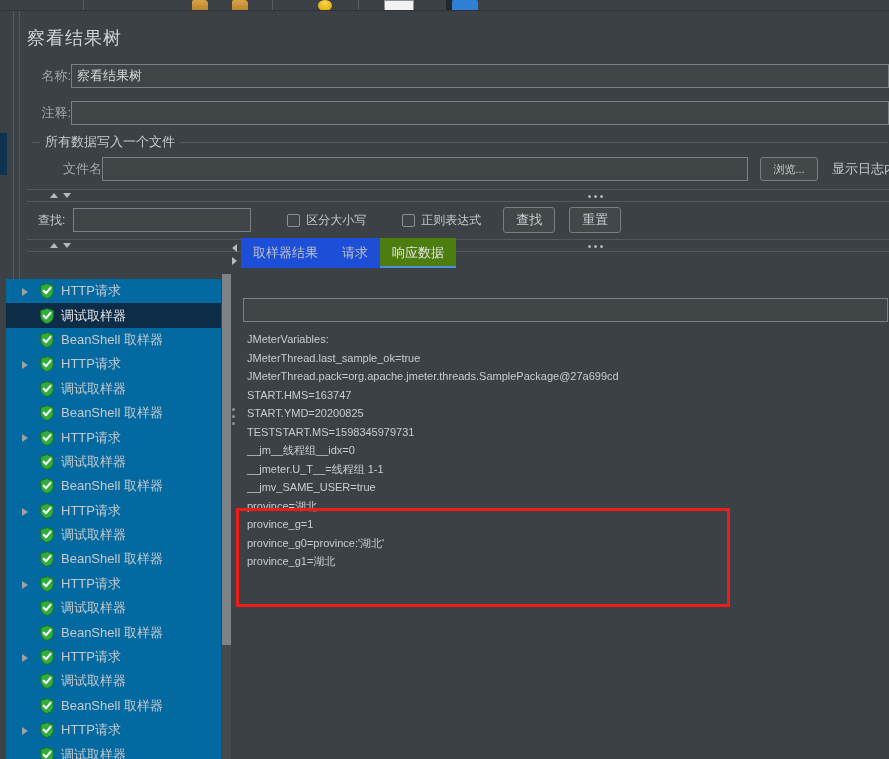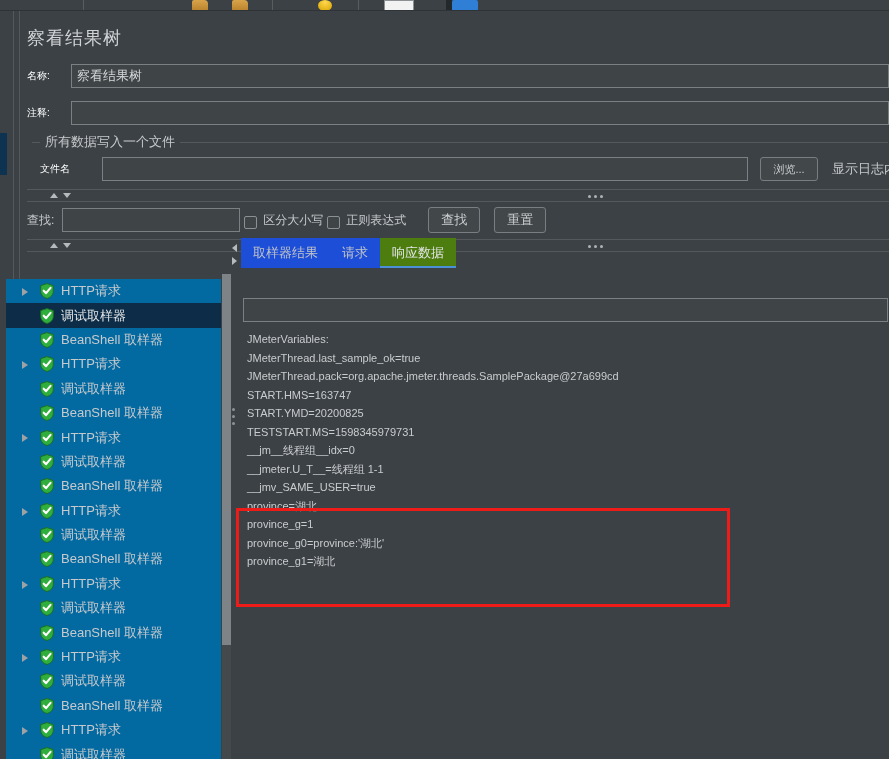--- a/index.html
+++ b/index.html
@@ -42,21 +42,21 @@
 
   
   .panel { position: absolute; left: 20px; top: 11px; right: 0; bottom: 0; background: #3c4145; }
 
   .page-title {
     position: absolute; left: 7px; top: 15px;
     font-size: 18px; color: #d0d3d5; letter-spacing: 1px;
   }
 
   .form-row { position: absolute; left: 7px; display: flex; align-items: center; }
-  .form-label { width: 44px; font-size: 10px; color: #ffffff; }
+  .form-label { width: 44px; font-size: 13px; color: #a3a3a3; text-align: right; }
   .txtfield {
     background: #3f4447;
     border: 1px solid #7b8084;
     height: 24px;
     color: #d6d9db;
     font-size: 13px;
     padding: 0 5px;
     display: flex; align-items: center;
     font-family: "Liberation Sans", "DejaVu Sans", sans-serif;
   }
@@ -96,24 +96,24 @@
   .dv-arrows { position: absolute; left: 23px; top: 3px; display: flex; gap: 5px; }
   .tri-up { width: 0; height: 0; border-left: 4px solid transparent; border-right: 4px solid transparent; border-bottom: 5px solid #b7babc; }
   .tri-dn { width: 0; height: 0; border-left: 4px solid transparent; border-right: 4px solid transparent; border-top: 5px solid #b7babc; }
   .dv-dots { position: absolute; left: 561px; top: 5px; display: flex; gap: 3px; }
   .dv-dots i { width: 3px; height: 3px; background: #aeb2b5; border-radius: 50%; }
 
   #divider-1 { top: 178px; }
   #divider-2 { top: 228px; }
 
   
-  .search-row { position: absolute; left: 7px; top: 196px; display: flex; align-items: center; height: 26px; }
+  .search-row { position: absolute; left: 18px; top: 196px; display: flex; align-items: center; height: 26px; }
   .search-label { font-size: 12px; color: #c7cacc; margin-right: 8px; }
   #search-input { width: 178px; height: 24px; }
-  .chk-wrap { display: flex; align-items: flex-end; margin-left: 4px; }
+  .chk-wrap { display: flex; align-items: center; margin-left: 36px; }
   .chk-box {
     width: 13px; height: 13px;
     background: #3f4447; border: 1px solid #8b9094; border-radius: 2px;
     margin-right: 6px;
   }
   .chk-label { font-size: 12px; color: #c7cacc; }
   .btn {
     height: 26px; min-width: 52px;
     background: #42474a; border: 1px solid #797e82; border-radius: 3px;
     color: #cdd0d2; font-size: 13px;

